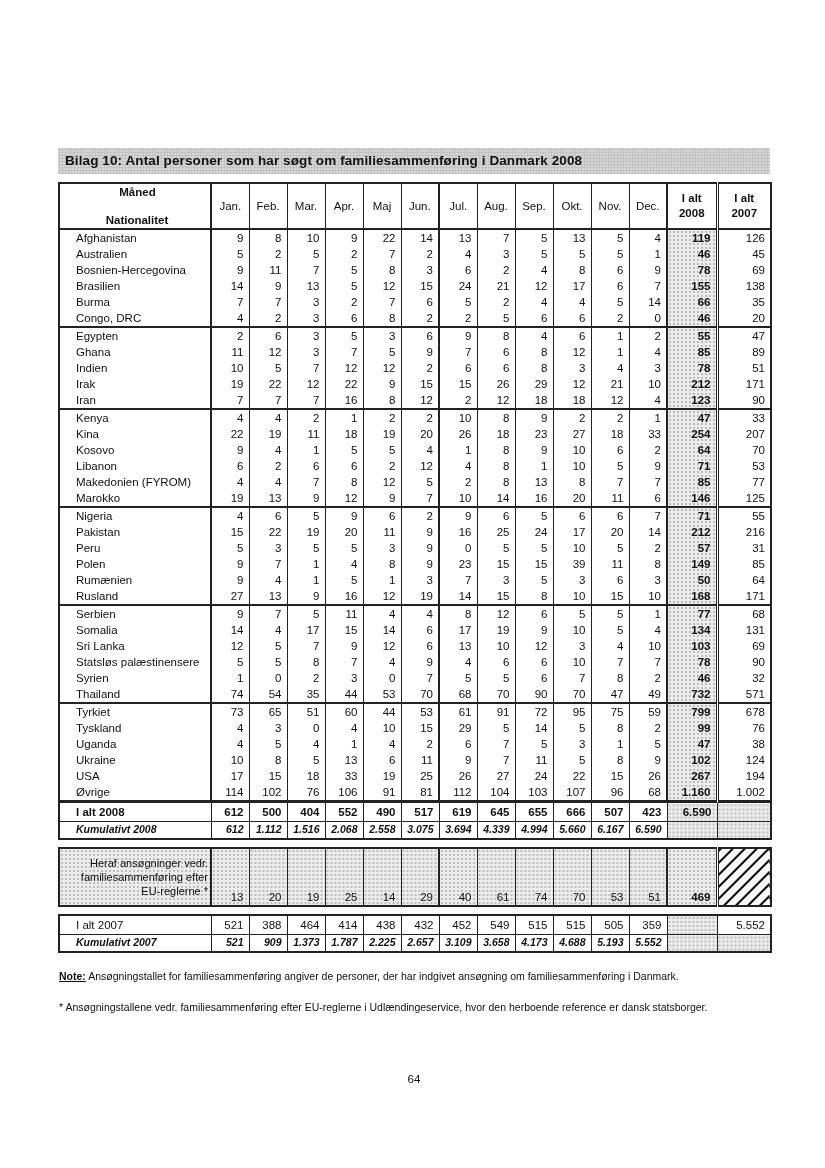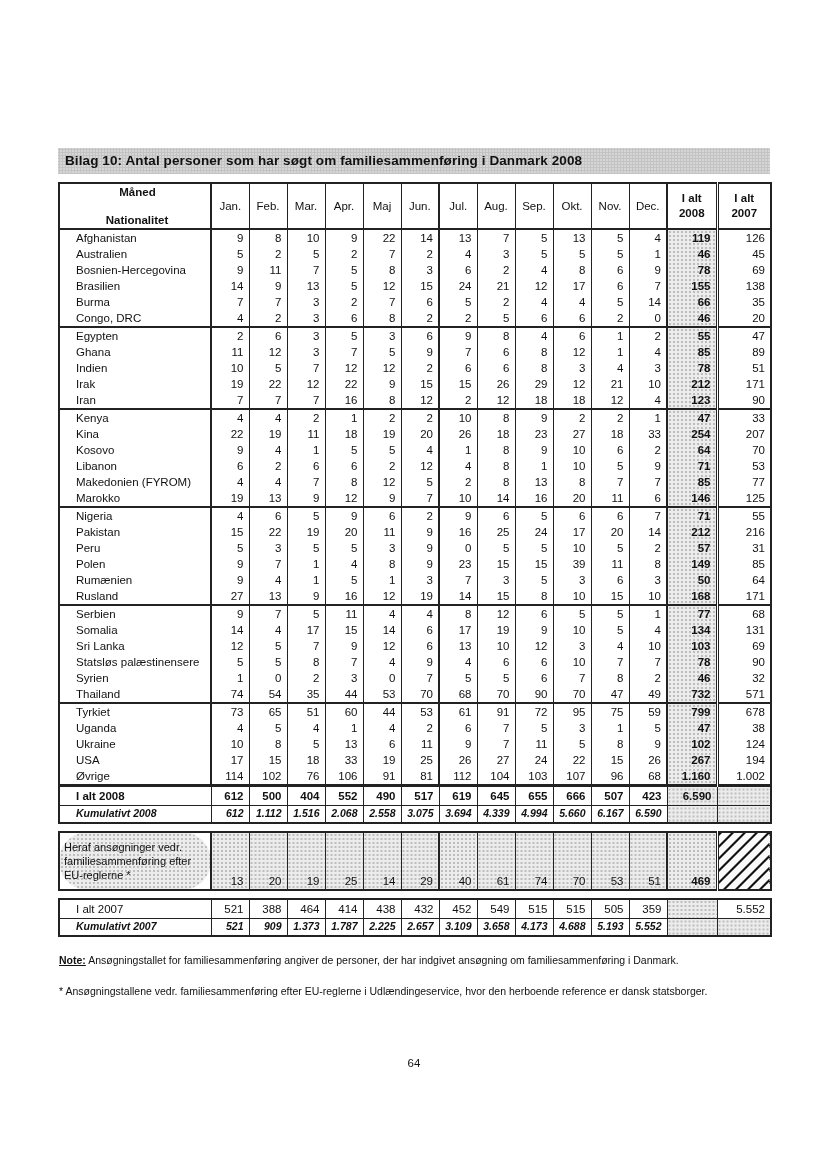--- a/index.html
+++ b/index.html
@@ -31,21 +31,21 @@
   .corner-bottom{text-align:center;font-weight:bold;font-size:11.5px;padding:0 0 2px 4px;}
   tbody.grp tr:first-child td{border-top:2px solid #222;}
   tbody.sumblk td{border:1px solid #222;}
   tr.sum td{border-top:3px solid #222;font-weight:bold;height:18px;}
   tr.kum td{font-style:italic;font-size:10.5px;height:16px;font-weight:bold;}
   tr.kum td.t08{font-weight:normal;}
   .gap{height:7px;}
   #eu-table,#t2007-table{border:2px solid #222;margin-top:0;}
   #eu-table td{height:52px;vertical-align:bottom;padding-bottom:2px;}
   #eu-table td.eulabel{vertical-align:middle;white-space:pre-line;font-size:11px;line-height:1.3;
-        padding:2px 2px 2px 4px;text-align:left;border-radius:29px;}
+        padding:2px 2px 2px 4px;text-align:right;}
   #eu-table td.hatch{background:repeating-linear-gradient(135deg,#111 0 2.5px,#fafafa 2.5px 8.5px);}
   #t2007-table td{border:1px solid #222;}
   #t2007-table tr.y07 td{height:18px;}
   .note-line{margin:17px 0 0 1px;font-size:10.5px;}
   .note-label{font-weight:bold;text-decoration:underline;}
   .footnote-line{margin:19px 0 0 1px;font-size:10.5px;}
   .page-number{margin-top:60px;text-align:center;font-size:11.5px;}
 </style>
 </head>
 <body>
@@ -612,20 +612,37 @@
             <td class="num bL2">61</td>
             <td class="num bL">91</td>
             <td class="num bL">72</td>
             <td class="num bL">95</td>
             <td class="num bL">75</td>
             <td class="num bL">59</td>
             <td class="t08 bL2 shade">799</td>
             <td class="t07 bLd">678</td>
           </tr>
           <tr>
+            <td class="name">Tyskland</td>
+            <td class="num bL2">4</td>
+            <td class="num bL">3</td>
+            <td class="num bL">0</td>
+            <td class="num bL">4</td>
+            <td class="num bL">10</td>
+            <td class="num bL">15</td>
+            <td class="num bL2">29</td>
+            <td class="num bL">5</td>
+            <td class="num bL">14</td>
+            <td class="num bL">5</td>
+            <td class="num bL">8</td>
+            <td class="num bL">2</td>
+            <td class="t08 bL2 shade">99</td>
+            <td class="t07 bLd">76</td>
+          </tr>
+          <tr>
             <td class="name">Uganda</td>
             <td class="num bL2">4</td>
             <td class="num bL">5</td>
             <td class="num bL">4</td>
             <td class="num bL">1</td>
             <td class="num bL">4</td>
             <td class="num bL">2</td>
             <td class="num bL2">6</td>
             <td class="num bL">7</td>
             <td class="num bL">5</td>

